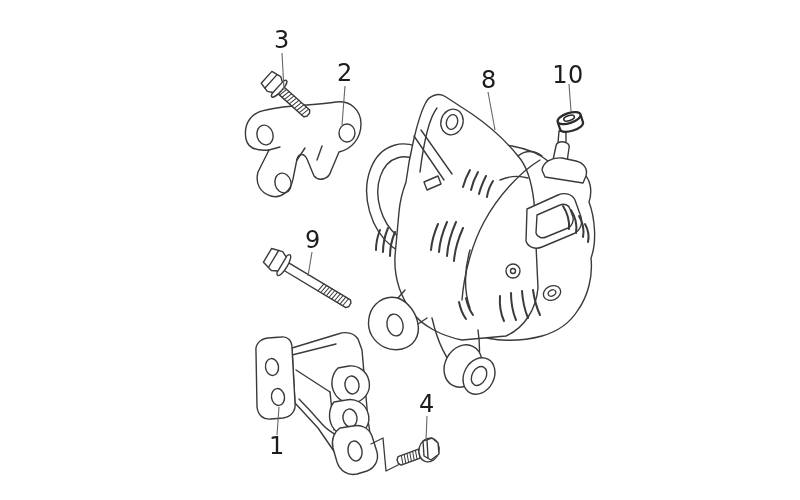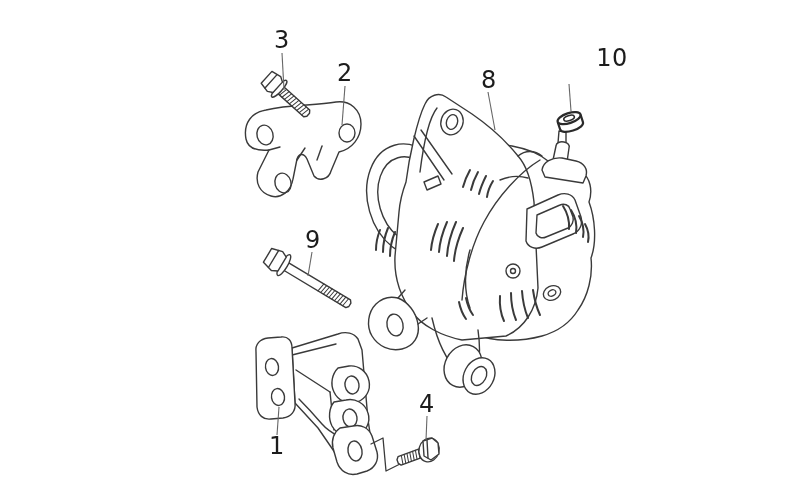--- a/index.html
+++ b/index.html
@@ -282,14 +282,14 @@
       <path d="M 427,416 L 426,440"></path>
     </g>
   </svg>
 
   <div class="callout" style="left:277px; top:446px;">1</div>
   <div class="callout" style="left:345px; top:73px;">2</div>
   <div class="callout" style="left:282px; top:40px;">3</div>
   <div class="callout" style="left:427px; top:404px;">4</div>
   <div class="callout" style="left:489px; top:80px;">8</div>
   <div class="callout" style="left:313px; top:240px;">9</div>
-  <div class="callout" style="left:568px; top:58px;margin-left:44px;">10</div>
+  <div class="callout" style="left:568px; top:75px;">10</div>
 </div>
 
 </body></html>

